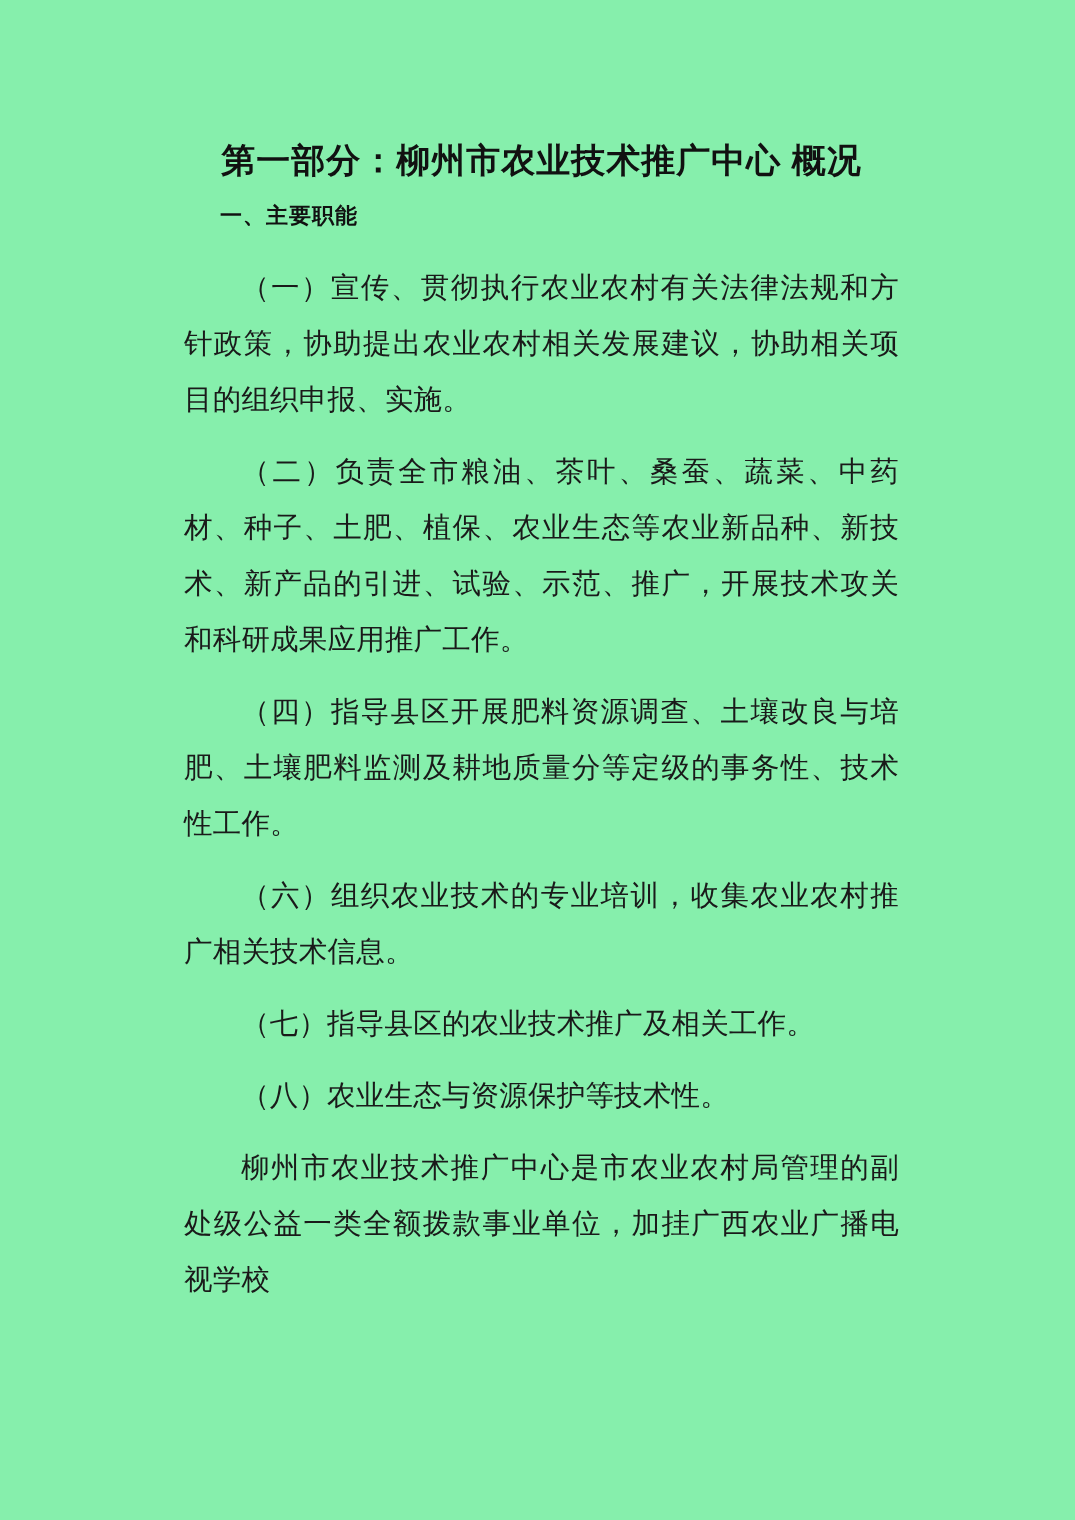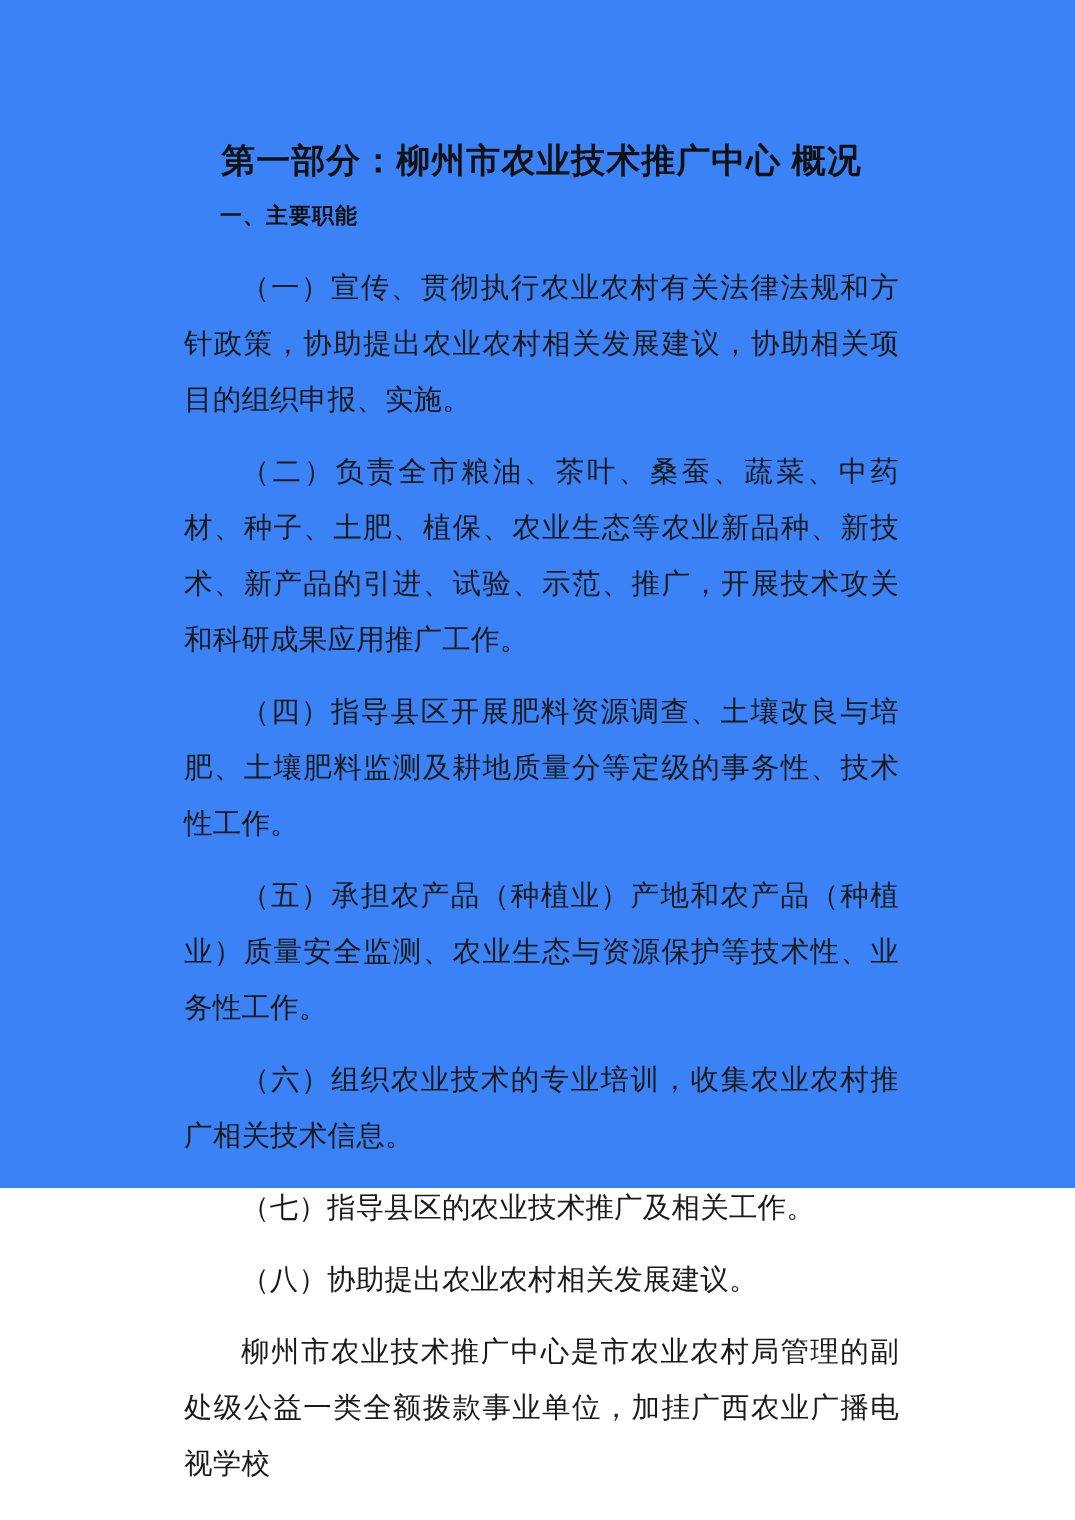--- a/index.html
+++ b/index.html
@@ -9,23 +9,23 @@
   }
   body {
     width: 1075px;
     height: 1520px;
     position: relative;
     color: #161616;
   }
   .page {
     box-sizing: border-box;
     width: 1075px;
-    height: 1188px;
+    height: 1520px;
     padding: 132px 160px 0 168px;
-    background: #3b82f6;
+    background: #86efac;
   }
   .doc-title {
     margin: 0;
     font-family: "Liberation Sans", "DejaVu Sans", sans-serif;
     font-weight: 700;
     font-size: 34px;
     line-height: 56px;
     text-align: center;
     letter-spacing: 1px;
     white-space: nowrap;
@@ -62,24 +62,23 @@
 
   <h2 class="section-heading">一、主要职能</h2>
 
   <p class="para">（一）宣传、贯彻执行农业农村有关法律法规和方针政策，协助提出农业农村相关发展建议，协助相关项目的组织申报、实施。</p>
 
   <p class="para">（二）负责全市粮油、茶叶、桑蚕、蔬菜、中药材、种子、土肥、植保、农业生态等农业新品种、新技术、新产品的引进、试验、示范、推广，开展技术攻关和科研成果应用推广工作。</p>
 
 
   <p class="para">（四）指导县区开展肥料资源调查、土壤改良与培肥、土壤肥料监测及耕地质量分等定级的事务性、技术性工作。</p>
 
-  <p class="para">（五）承担农产品（种植业）产地和农产品（种植业）质量安全监测、农业生态与资源保护等技术性、业务性工作。</p>
 
   <p class="para">（六）组织农业技术的专业培训，收集农业农村推广相关技术信息。</p>
 
   <p class="para">（七）指导县区的农业技术推广及相关工作。</p>
 
-  <p class="para">（八）协助提出农业农村相关发展建议。</p>
+  <p class="para">（八）农业生态与资源保护等技术性。</p>
 
 
   <p class="para">柳州市农业技术推广中心是市农业农村局管理的副处级公益一类全额拨款事业单位，加挂广西农业广播电视学校</p>
 
 </div>
 
 </body></html>

